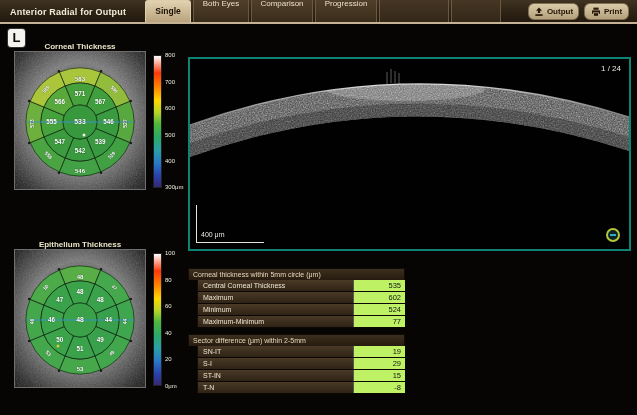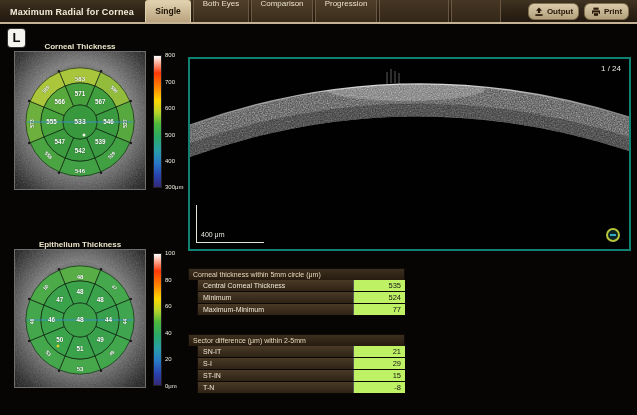--- a/index.html
+++ b/index.html
@@ -84,21 +84,21 @@
     width:52px; font-size:7.5px; line-height:11px; text-align:right; padding-right:4px;
     color:#151515; background:#bef264; border-left:1px solid #555;
   }
 </style>
 </head>
 <body>
 
 <div id="app">
 
   <div id="header">
-    <div id="app-title">Maximum Radial for Cornea</div>
+    <div id="app-title">Anterior Radial for Output</div>
     <div class="tab active" style="left:145px;width:46px;">Single</div>
     <div class="tab" style="left:193px;width:56px;">Both Eyes</div>
     <div class="tab" style="left:251px;width:62px;">Comparison</div>
     <div class="tab" style="left:315px;width:62px;">Progression</div>
     <div class="tab stub" style="left:379px;width:70px;"></div>
     <div class="tab stub" style="left:451px;width:50px;"></div>
     <div class="hbtn" style="left:528px;width:51px;">
       <svg width="10" height="10" viewBox="0 0 10 10">
           <path d="M5 0.5 L8 3.8 H6.2 V6 H3.8 V3.8 H2 Z" fill="#2a1a08"></path>
           <rect x="1.4" y="7.2" width="7.2" height="1.7" fill="#2a1a08"></rect>
@@ -308,34 +308,38 @@
     <div id="reset-zoom"></div>
   </div>
 
   <div class="dtable" style="top:268px;">
     <div class="thead">Corneal thickness within 5mm circle (μm)</div>
     <div class="trow">
       <div class="tlabel">Central Corneal Thickness</div>
       <div class="tvalue">535</div>
     </div>
     <div class="trow">
+      <div class="tlabel">Maximum</div>
+      <div class="tvalue">602</div>
+    </div>
+    <div class="trow">
       <div class="tlabel">Minimum</div>
       <div class="tvalue">524</div>
     </div>
     <div class="trow">
       <div class="tlabel">Maximum-Minimum</div>
       <div class="tvalue">77</div>
     </div>
   </div>
 
   <div class="dtable" style="top:334px;">
     <div class="thead">Sector difference (μm) within 2-5mm</div>
     <div class="trow">
       <div class="tlabel">SN-IT</div>
-      <div class="tvalue">21</div>
+      <div class="tvalue">19</div>
     </div>
     <div class="trow">
       <div class="tlabel">S-I</div>
       <div class="tvalue">29</div>
     </div>
     <div class="trow">
       <div class="tlabel">ST-IN</div>
       <div class="tvalue">15</div>
     </div>
     <div class="trow">

